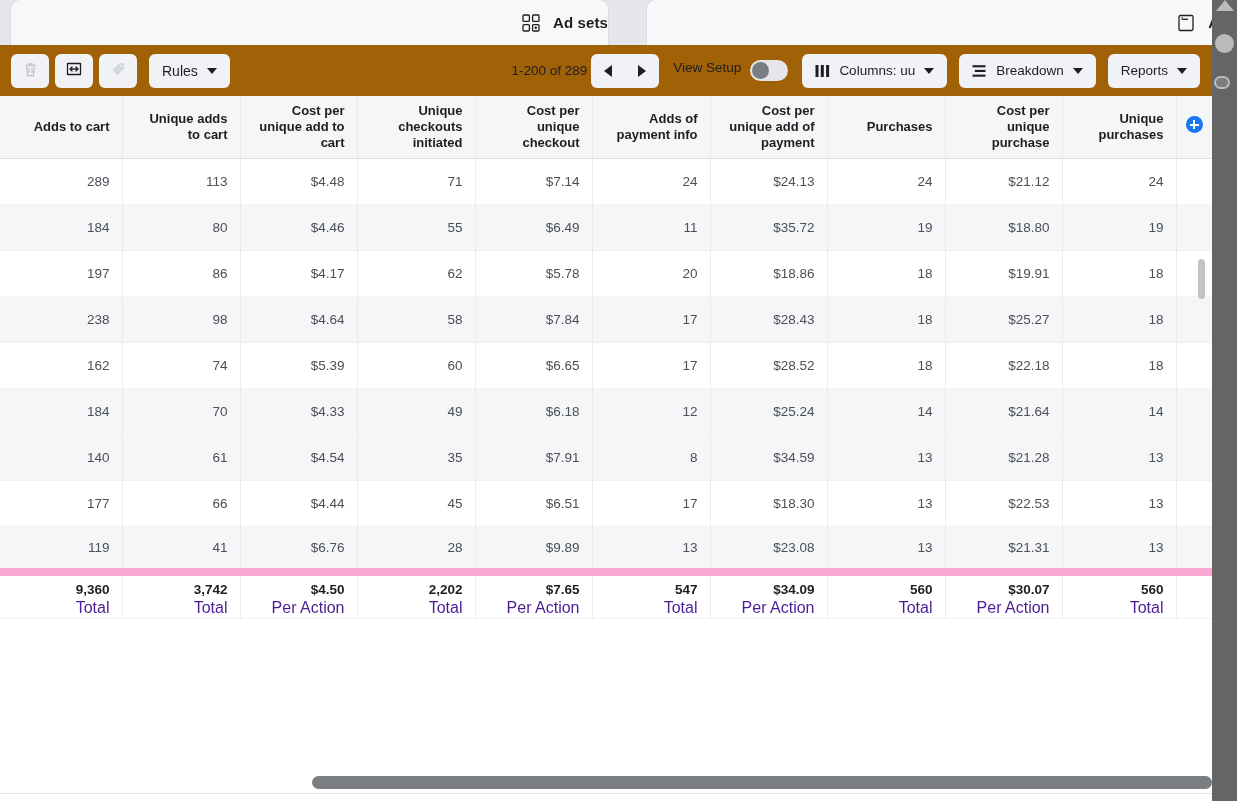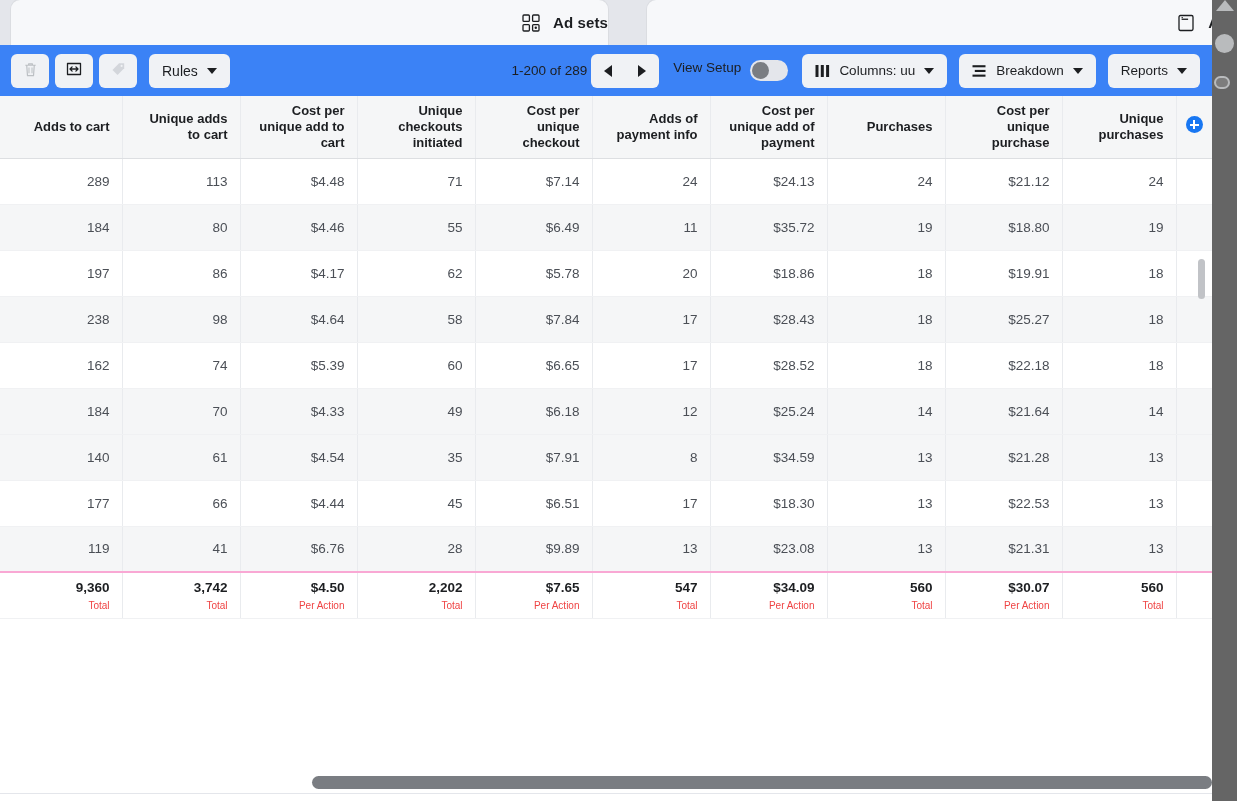--- a/index.html
+++ b/index.html
@@ -54,21 +54,21 @@
   .tab.ads { left: 647px; width: 590px; }
   .tab-label {
     font-size: 15px; font-weight: bold; color: #1c1e21; letter-spacing: .1px;
   }
   .tab-icon { width: 22px; height: 22px; margin-right: 11px; flex: 0 0 auto;
               display:flex; align-items:center; justify-content:center; }
 
   
   .toolbar {
     position: absolute; top: 45px; left: 0; width: 1212px; height: 51px;
-    background: #3b82f6;
+    background: #a16207;
     display: flex; align-items: center;
     padding: 0 8px;
   }
   .icon-btn {
     width: 38px; height: 34px; border-radius: 6px; background: #f0f2f5;
     margin-right: 6px; display: flex; align-items: center; justify-content: center;
     border: none; cursor: pointer;
   }
   .icon-btn:first-child { margin-left: 3px; }
   .pill-btn {
@@ -145,27 +145,27 @@
   }
   table.grid tbody td {
     height: 46px;
     font-size: 13.5px; color: #4b4f56;
     border-bottom: 1px solid #f0f1f3;
   }
   tr.row-odd td { background: #ffffff; }
   tr.row-even td { background: #f5f6f7; }
   tr.totals td {
     height: 62px; background: #ffffff;
-    border-top: 2px solid #f9a8d4;
+    border-top: 8px solid #f9a8d4;
     border-bottom: none;
     vertical-align: middle;
     padding-top: 2px;
   }
   .tot-val { font-size: 13.5px; font-weight: bold; color: #1c1e21; line-height: 19px; }
-  .tot-lbl { font-size: 10px; color: #ef4444; line-height: 17px; }
+  .tot-lbl { font-size: 16px; color: #4c1d95; line-height: 17px; }
   td.addcol-cell, th.addcol { width: 36px; border-right: none; }
 
   .plus-icon {
     width: 17px; height: 17px; border-radius: 50%;
     background: #1877f2; display: inline-flex;
     align-items: center; justify-content: center; position: relative;
   }
   .plus-icon::before, .plus-icon::after {
     content: ""; position: absolute; background: #fff;
   }

